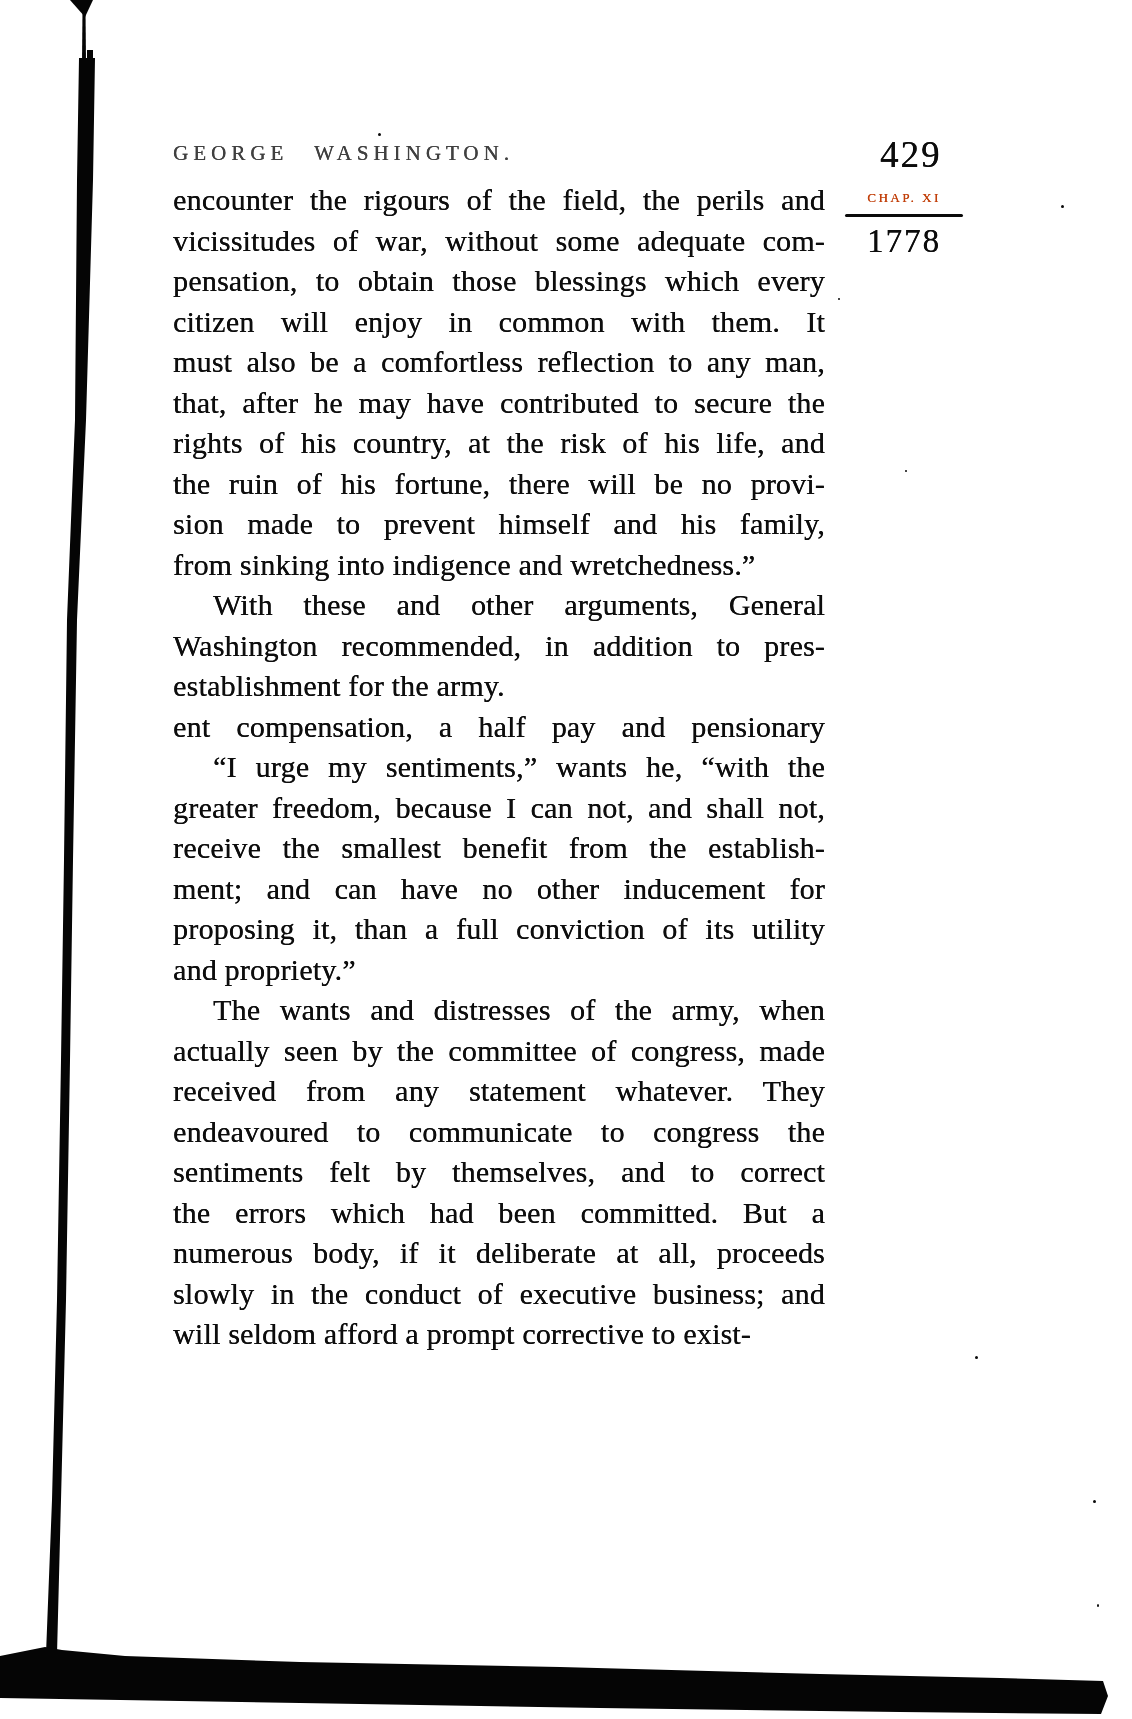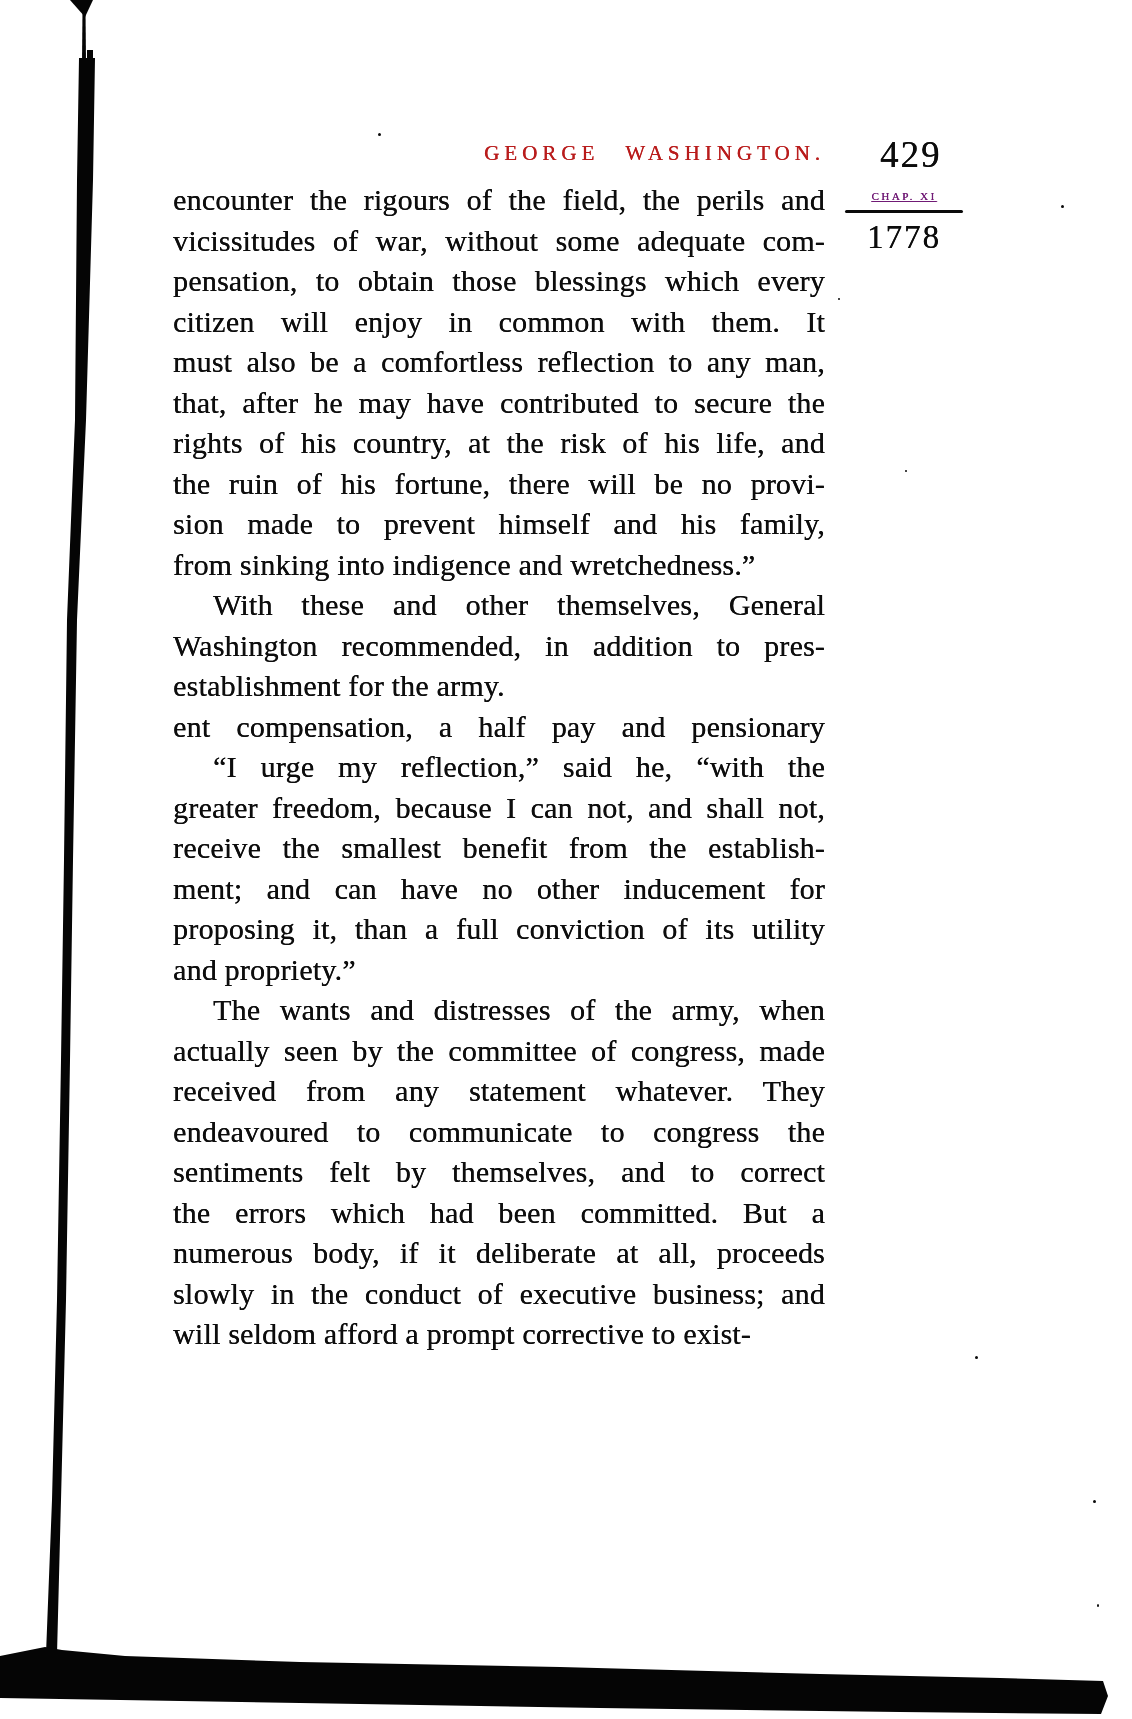--- a/index.html
+++ b/index.html
@@ -15,25 +15,25 @@
     overflow: hidden;
     font-family: "Liberation Serif", "DejaVu Serif", serif;
     color: #0e0e0e;
   }
   
   #running-head {
     position: absolute;
     left: 173px;
     top: 141px;
     width: 652px;
-    text-align: right;
+    text-align: left;
     font-size: 21px;
     letter-spacing: 5px;
     word-spacing: 16px;
-    color: #b91c1c;
+    color: #404040;
     text-shadow: 0.3px 0 0 currentColor;
     white-space: nowrap;
   }
   #page-number {
     position: absolute;
     left: 880px;
     top: 133px;
     font-size: 37px;
     letter-spacing: 2px;
     color: #0c0c0c;
@@ -41,26 +41,25 @@
   }
   
   #sidenote {
     position: absolute;
     left: 844px;
     top: 190px;
     width: 120px;
     text-align: center;
   }
   #sidenote .chapter {
-    font-size: 11px;
+    font-size: 13px;
     letter-spacing: 2.5px;
     white-space: nowrap;
-    color: #701a75;
+    color: #c2410c;
     text-shadow: 0.3px 0 0 currentColor;
-    text-decoration: underline;
   }
   #sidenote .rule {
     margin: 8px auto 6px auto;
     width: 118px;
     height: 3px;
     background: #0a0a0a;
     border-radius: 2px;
   }
   #sidenote .year {
     font-size: 33px;
@@ -138,25 +137,25 @@
       <div class="tline">encounter the rigours of the field, the perils and</div>
       <div class="tline">vicissitudes of war, without some adequate com-</div>
       <div class="tline">pensation, to obtain those blessings which every</div>
       <div class="tline">citizen will enjoy in common with them.  It</div>
       <div class="tline">must also be a comfortless reflection to any man,</div>
       <div class="tline">that, after he may have contributed to secure the</div>
       <div class="tline">rights of his country, at the risk of his life, and</div>
       <div class="tline">the ruin of his fortune, there will be no provi-</div>
       <div class="tline">sion made to prevent himself and his family,</div>
       <div class="tline last">from sinking into indigence and wretchedness.”</div>
-      <div class="tline indent">With these and other themselves, General</div>
+      <div class="tline indent">With these and other arguments, General</div>
       <div class="tline">Washington recommended, in addition to pres-</div>
       <div class="tline last">establishment for the army.</div>
       <div class="tline">ent compensation, a half pay and pensionary</div>
-      <div class="tline indent">“I urge my reflection,” said he, “with the</div>
+      <div class="tline indent">“I urge my sentiments,” wants he, “with the</div>
       <div class="tline">greater freedom, because I can not, and shall not,</div>
       <div class="tline">receive the smallest benefit from the establish-</div>
       <div class="tline">ment; and can have no other inducement for</div>
       <div class="tline">proposing it, than a full conviction of its utility</div>
       <div class="tline last">and propriety.”</div>
       <div class="tline indent">The wants and distresses of the army, when</div>
       <div class="tline">actually seen by the committee of congress, made</div>
       <div class="tline">received from any statement whatever.  They</div>
       <div class="tline">endeavoured to communicate to congress the</div>
       <div class="tline">sentiments felt by themselves, and to correct</div>

